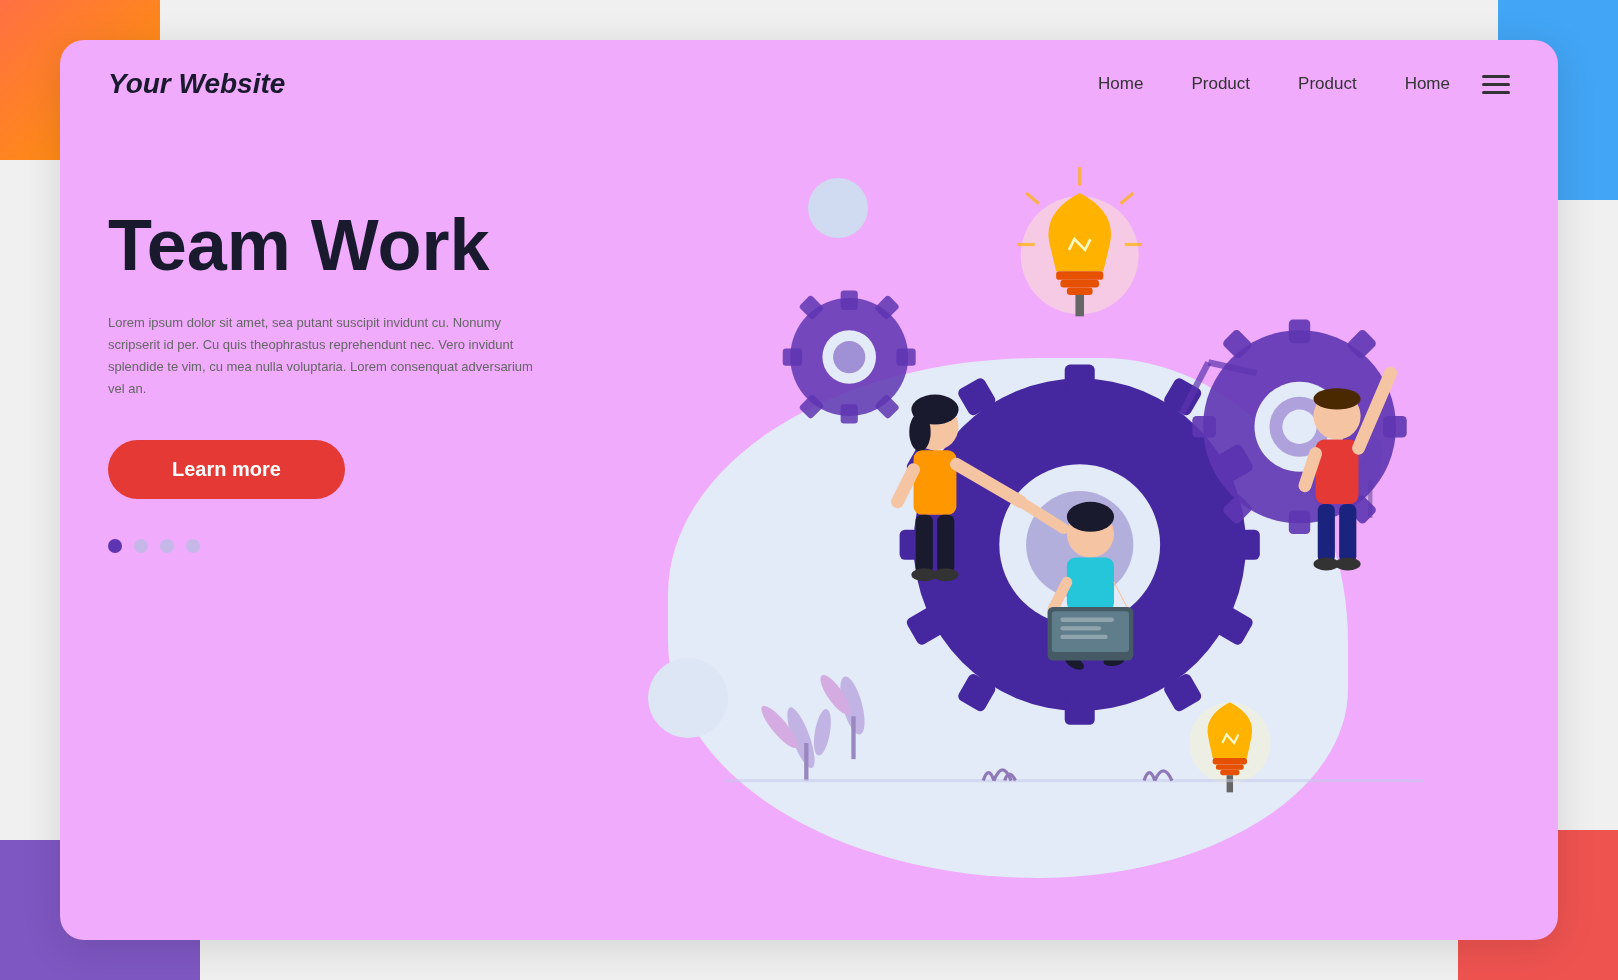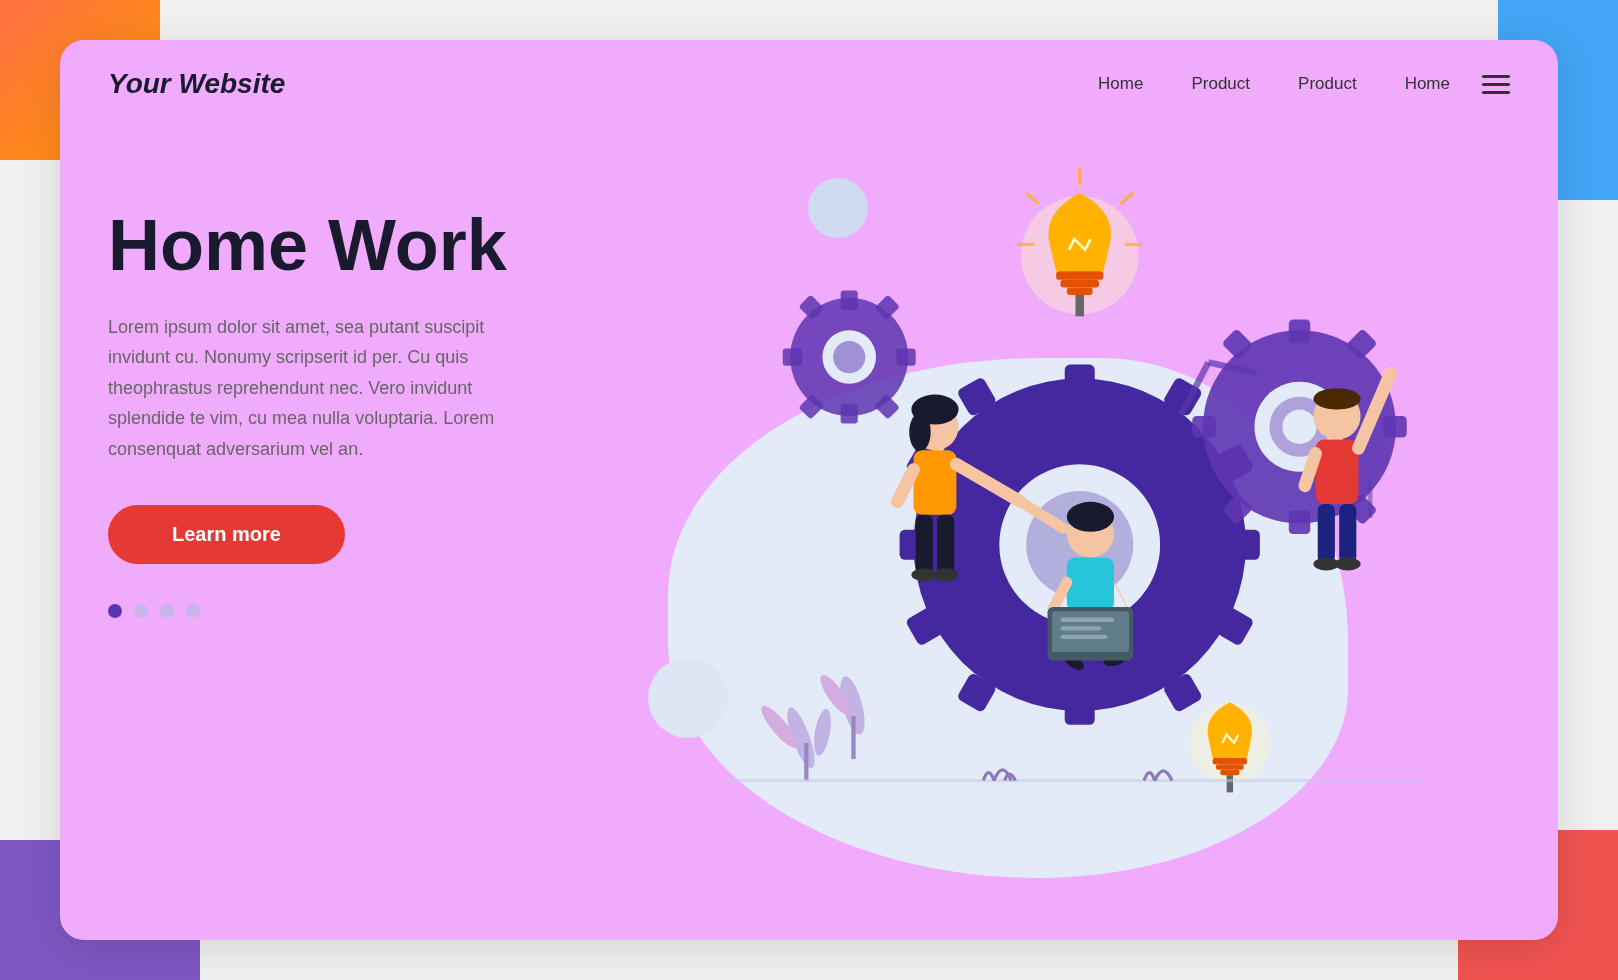--- a/index.html
+++ b/index.html
@@ -118,21 +118,21 @@
 
     .hero-title {
       font-size: 72px;
       font-weight: 900;
       color: #1a1a2e;
       line-height: 1.05;
       margin-bottom: 28px;
     }
 
     .hero-desc {
-      font-size: 18px;
+      font-size: 13px;
       color: #666;
       line-height: 1.7;
       max-width: 430px;
       margin-bottom: 40px;
     }
 
     .learn-btn {
       background: #e53935;
       color: white;
       border: none;
@@ -233,21 +233,21 @@
     <div class="hamburger">
       <span></span>
       <span></span>
       <span></span>
     </div>
   </nav>
 
   <div class="hero">
 
     <div class="hero-left">
-      <h1 class="hero-title">Home Work</h1>
+      <h1 class="hero-title">Team Work</h1>
       <p class="hero-desc">Lorem ipsum dolor sit amet, sea putant suscipit invidunt cu. Nonumy scripserit id per. Cu quis theophrastus reprehendunt nec. Vero invidunt splendide te vim, cu mea nulla voluptaria. Lorem consenquat adversarium vel an.</p>
       <button class="learn-btn">Learn more</button>
       <div class="dots">
         <div class="dot active"></div>
         <div class="dot"></div>
         <div class="dot"></div>
         <div class="dot"></div>
       </div>
     </div>
 

